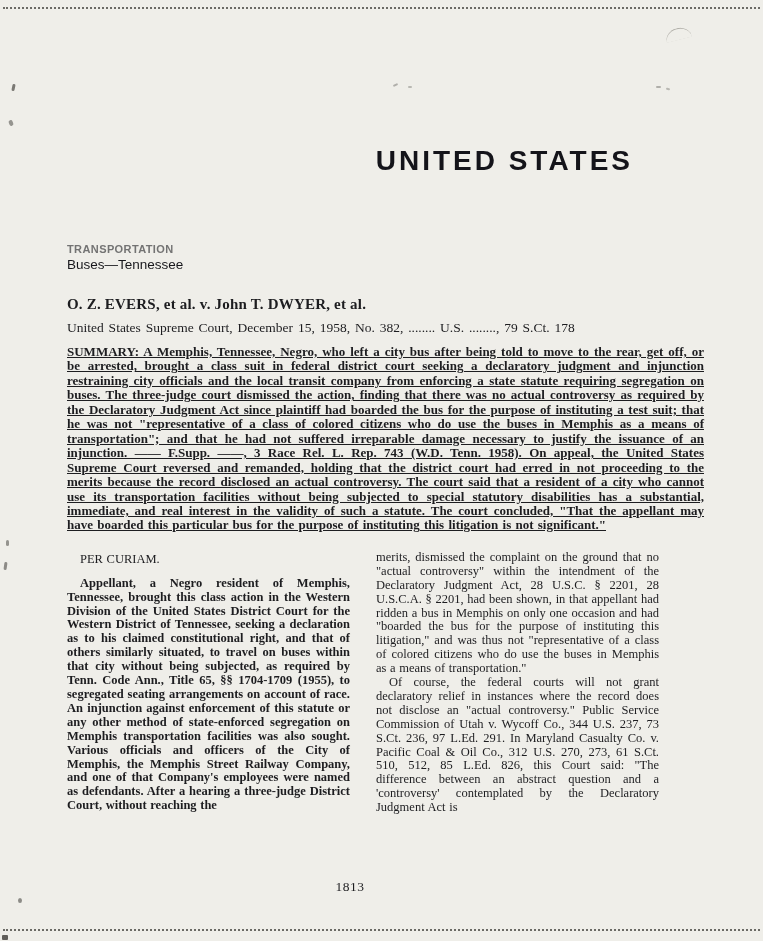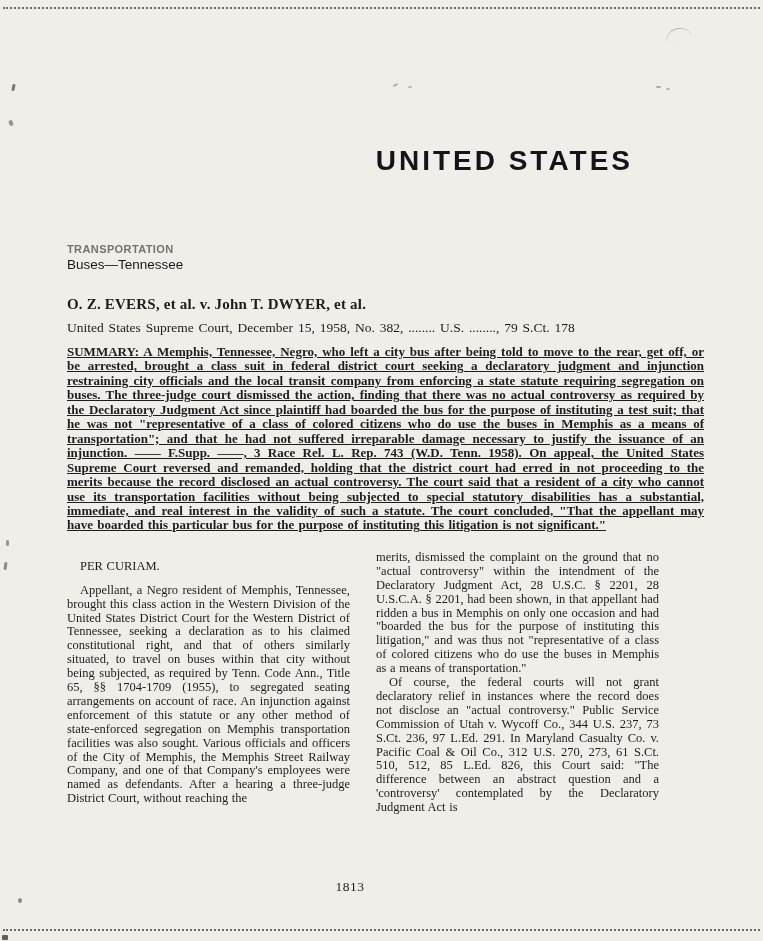--- a/index.html
+++ b/index.html
@@ -84,21 +84,21 @@
   }
   .col {
     flex: 1;
     font-size: 12.5px;
     line-height: 13.9px;
     text-align: justify;
     word-spacing: .5px;
   }
   .col p { margin: 0; }
   .col p.indent { text-indent: 13px; }
-  .col p.gap { margin-top: 10px; }
+  .col p.gap { margin-top: 10px; font-weight: bold; }
 
   .page-number {
     position: absolute;
     top: 879px; left: 0;
     width: 700px;
     text-align: center;
     font-size: 13.5px;
     letter-spacing: .5px;
   }
 

